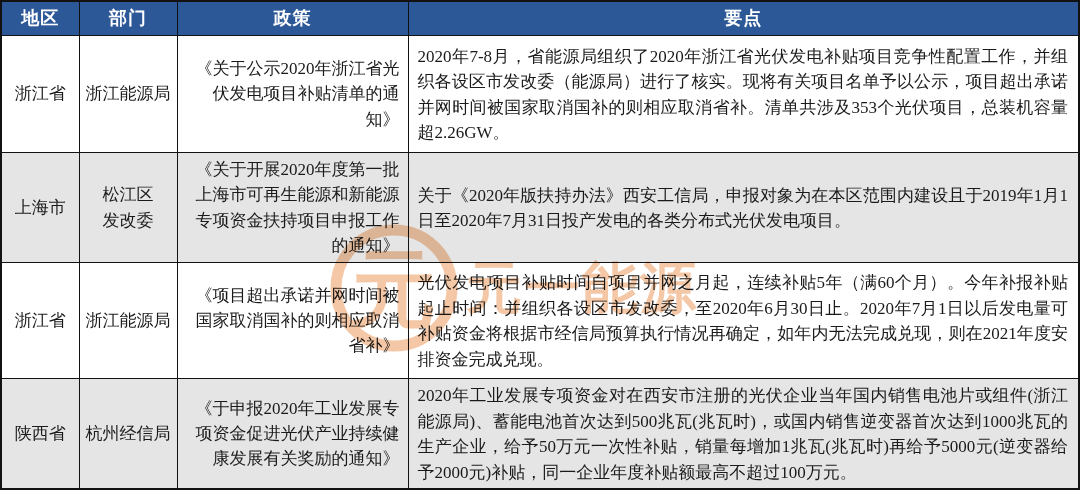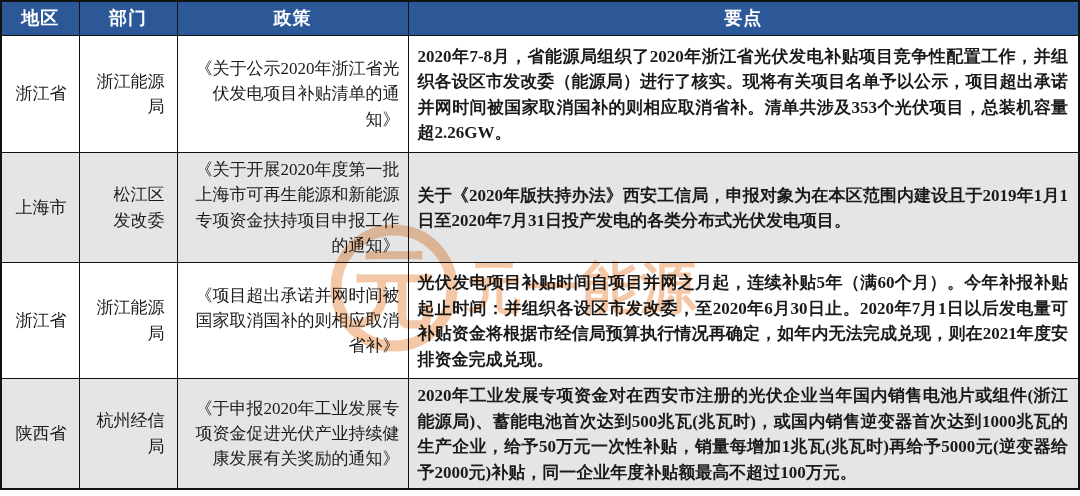--- a/index.html
+++ b/index.html
@@ -13,43 +13,42 @@
     border-collapse:collapse;
     table-layout:fixed;
     width:1078px;
     border:2px solid #121212;
   }
   .policy-table th,.policy-table td{
     border:1.5px solid #121212;
     vertical-align:middle;
     font-size:17px;
     line-height:1.48;
-    padding:2px 12px;
+    padding:2px 2px;
     word-break:break-all;
   }
   .policy-table thead th{
     background:#2C5898;
     color:#ffffff;
     font-weight:bold;
     font-size:18px;
     height:29px;
     text-align:center;
     letter-spacing:1px;
   }
   tr.row-odd td{background:#ffffff;}
   tr.row-even td{background:#e5e5e5;}
-  td.cell-region,td.cell-dept{text-align:right;}
+  td.cell-region,td.cell-dept{text-align:center;}
   td.cell-dept{white-space:pre-line;margin-left:17px;}
   td.cell-policy{text-align:right;padding:2px 8px;}
   td.cell-points{
     text-align:justify;
     text-justify:inter-character;
     padding:4px 10px 3px 9px;
     line-height:1.5;
-    font-weight:bold;
   }
   tr.r1{height:117px;}
   tr.r2{height:110px;}
   tr.r3{height:116px;}
   tr.r4{height:110px;}
 
   
   .watermark{
     position:absolute;
     left:330px;top:218px;

